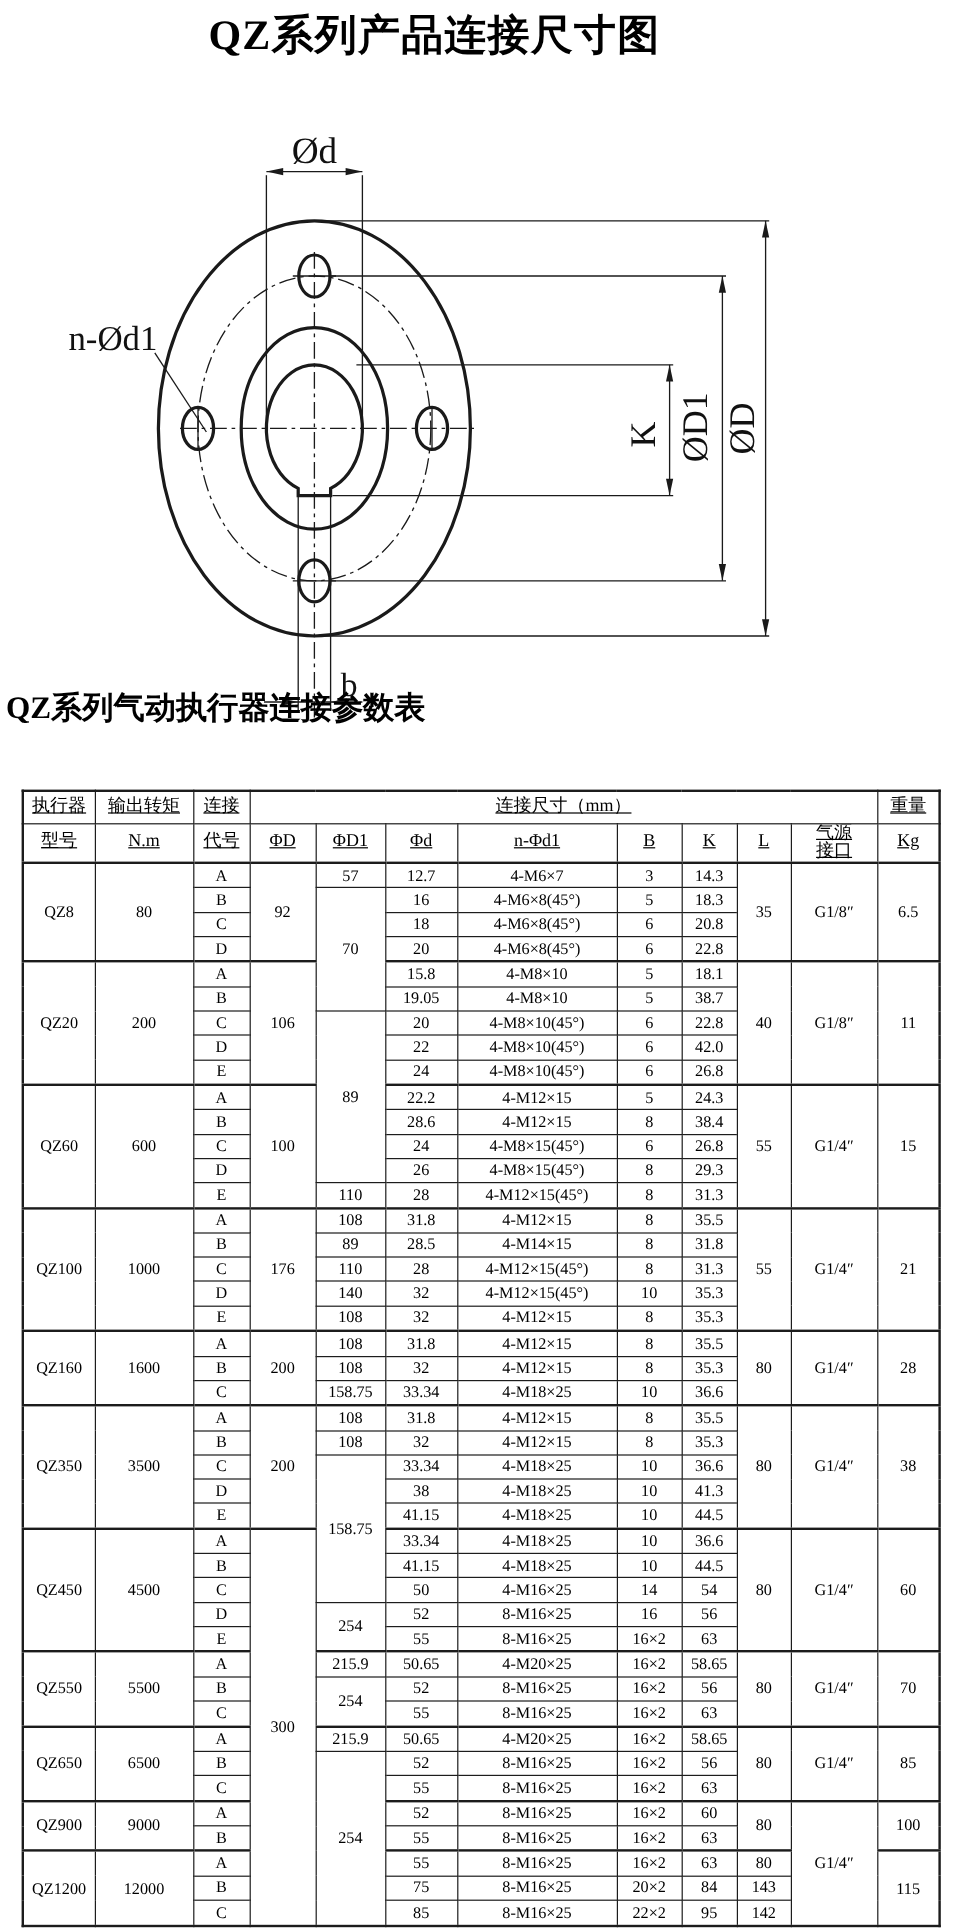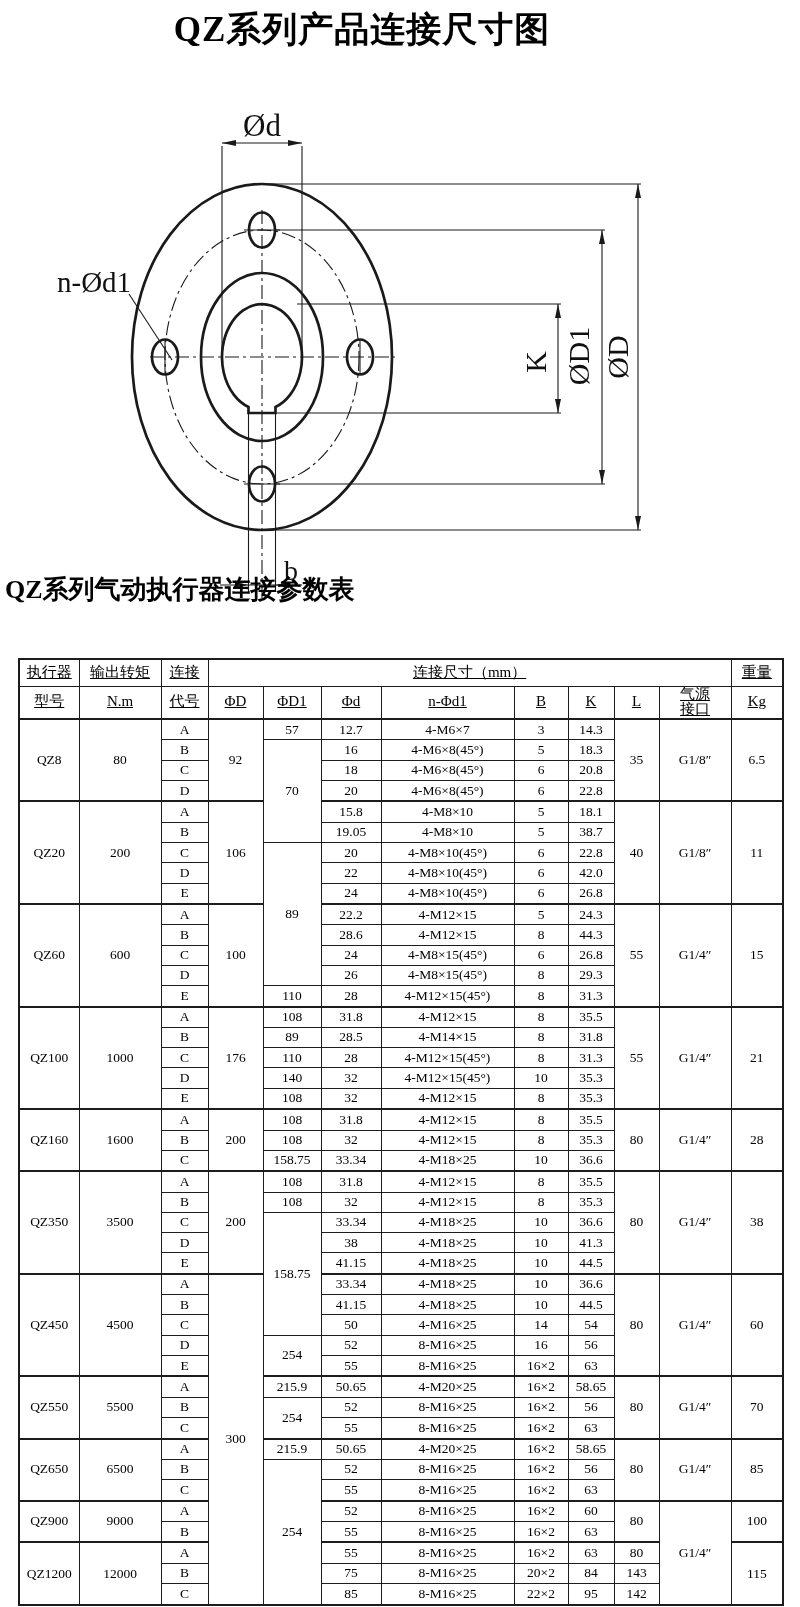--- a/index.html
+++ b/index.html
@@ -226,21 +226,21 @@
           <td>24.3</td>
           <td rowspan="5">55</td>
           <td rowspan="5">G1/4″</td>
           <td rowspan="5">15</td>
         </tr>
         <tr>
           <td>B</td>
           <td>28.6</td>
           <td>4-M12×15</td>
           <td>8</td>
-          <td>44.3</td>
+          <td>38.4</td>
         </tr>
         <tr>
           <td>C</td>
           <td>24</td>
           <td>4-M8×15(45°)</td>
           <td>6</td>
           <td>26.8</td>
         </tr>
         <tr>
           <td>D</td>

